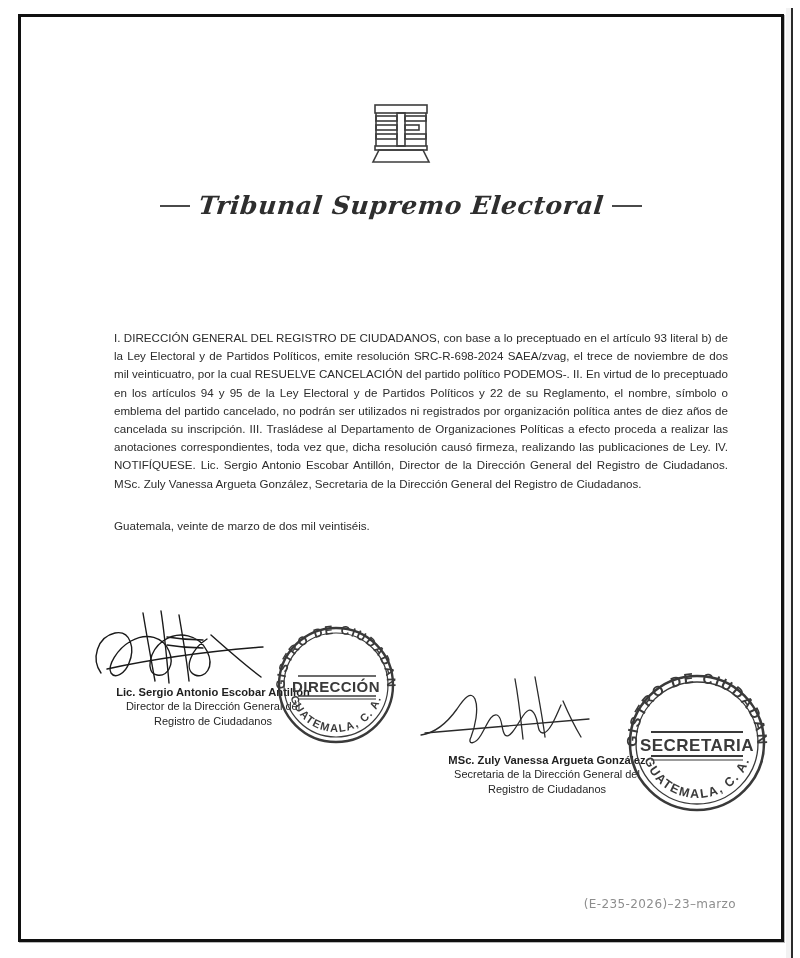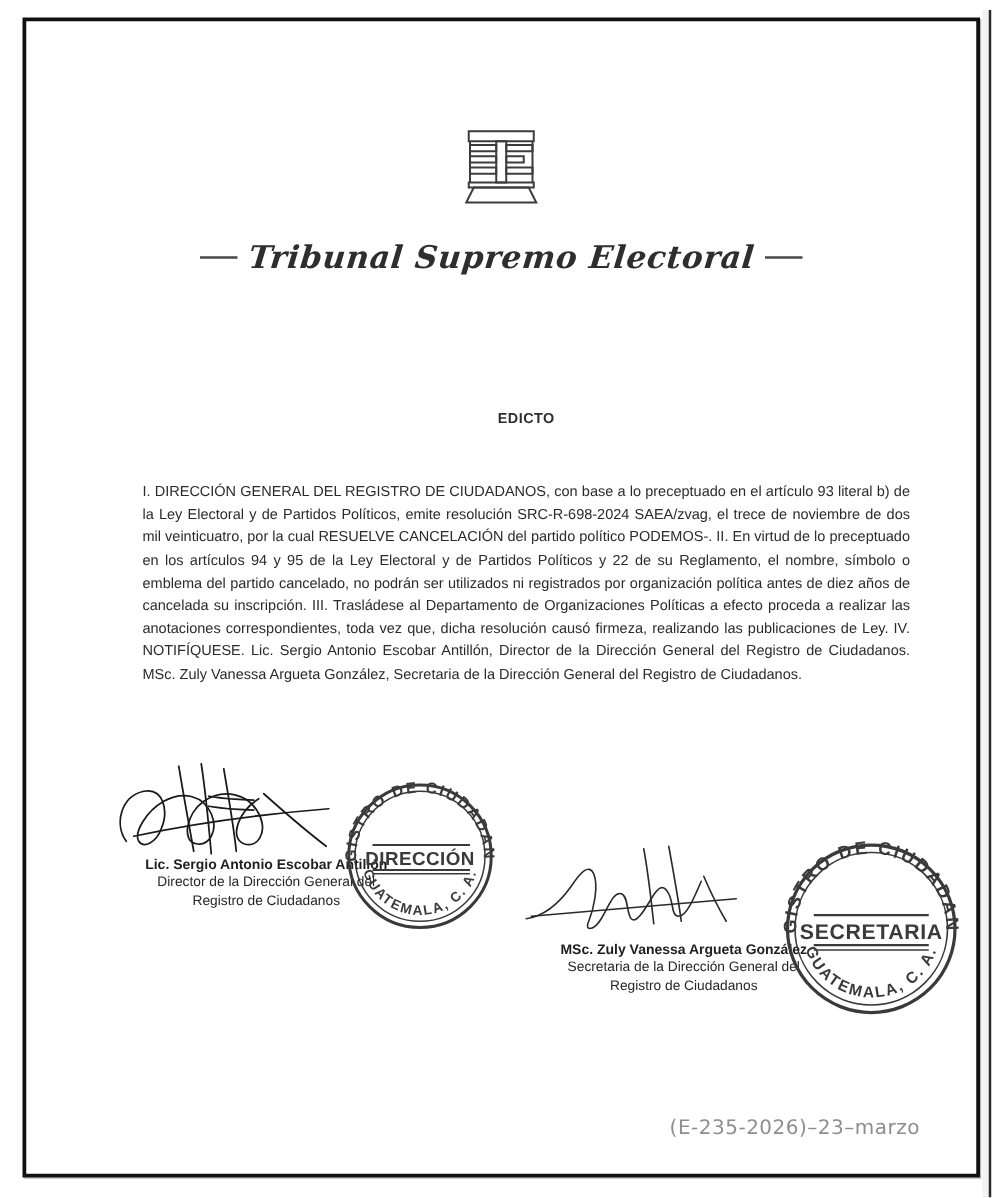--- a/index.html
+++ b/index.html
@@ -144,21 +144,21 @@
   .seal { position: absolute; }
   #seal-direccion { left: 250px; top: 603px; width: 130px; height: 130px; }
   #seal-secretaria { left: 600px; top: 650px; width: 152px; height: 152px; }
 
   
   #footer-reference {
     position: absolute;
     right: 45px;
     bottom: 28px;
     font-family: "DejaVu Sans", sans-serif;
-    font-size: 16px;
+    font-size: 12px;
     color: #8e8e8e;
     letter-spacing: 0.4px;
     margin-left: 20px;
   }
 </style>
 </head>
 <body>
 
 <div id="adjacent-page-gap"></div>
 <div id="adjacent-page-edge"></div>
@@ -190,24 +190,24 @@
     </svg>
 
     <div id="header-title-row">
       <span class="header-rule"></span>
       <span id="institution-name">Tribunal Supremo Electoral</span>
       <span class="header-rule"></span>
     </div>
   </div>
 
   <div id="content">
-    <div id="edicto-heading">EDICTO</div>
 
     <div id="edict-body"><b>I. DIRECCIÓN GENERAL DEL REGISTRO DE CIUDADANOS</b><span>, con base a lo preceptuado en el artículo 93 literal b) de la Ley Electoral y de Partidos  Políticos, emite resolución </span><b>SRC-R-698-2024 SAEA/zvag</b><span>, el trece de noviembre de dos mil veinticuatro, por la cual </span><b>RESUELVE  CANCELACIÓN</b><span> del partido político </span><b>PODEMOS-</b><span>. </span><b>II.</b><span> En virtud de lo preceptuado en los artículos 94 y 95 de la Ley Electoral y de Partidos Políticos y 22 de su Reglamento, el nombre, símbolo o emblema del partido cancelado, no podrán ser utilizados ni registrados por organización política antes de diez años de cancelada su inscripción. </span><b>III.</b><span> Trasládese al Departamento de Organizaciones Políticas a efecto proceda a realizar las anotaciones correspondientes, toda vez que, dicha resolución causó firmeza, realizando las publicaciones de Ley. </span><b>IV. NOTIFÍQUESE</b><span>. Lic. Sergio Antonio Escobar Antillón, Director de la Dirección General del Registro de Ciudadanos. MSc. Zuly Vanessa Argueta González, Secretaria de la Dirección General del Registro de Ciudadanos.</span></div>
 
+    <div id="place-date">Guatemala, veinte de marzo de dos mil veintiséis.</div>
   </div>
 
   <div id="signature-area">
 
     <div class="signature-block" id="signature-block-director">
       <svg class="sig-scribble" viewBox="0 0 260 82" fill="none" stroke="#1a1a1a" stroke-width="1.4" stroke-linecap="round">
         <path d="M18 66 C8 52 14 30 32 26 C48 23 52 42 46 56 C42 67 32 72 28 66
                  C24 59 34 42 48 34 C64 25 80 30 86 44 C92 58 84 70 74 68
                  C62 66 66 44 80 34 C96 23 116 28 124 44 C132 60 122 72 112 68
                  C100 63 108 42 124 32"></path>

